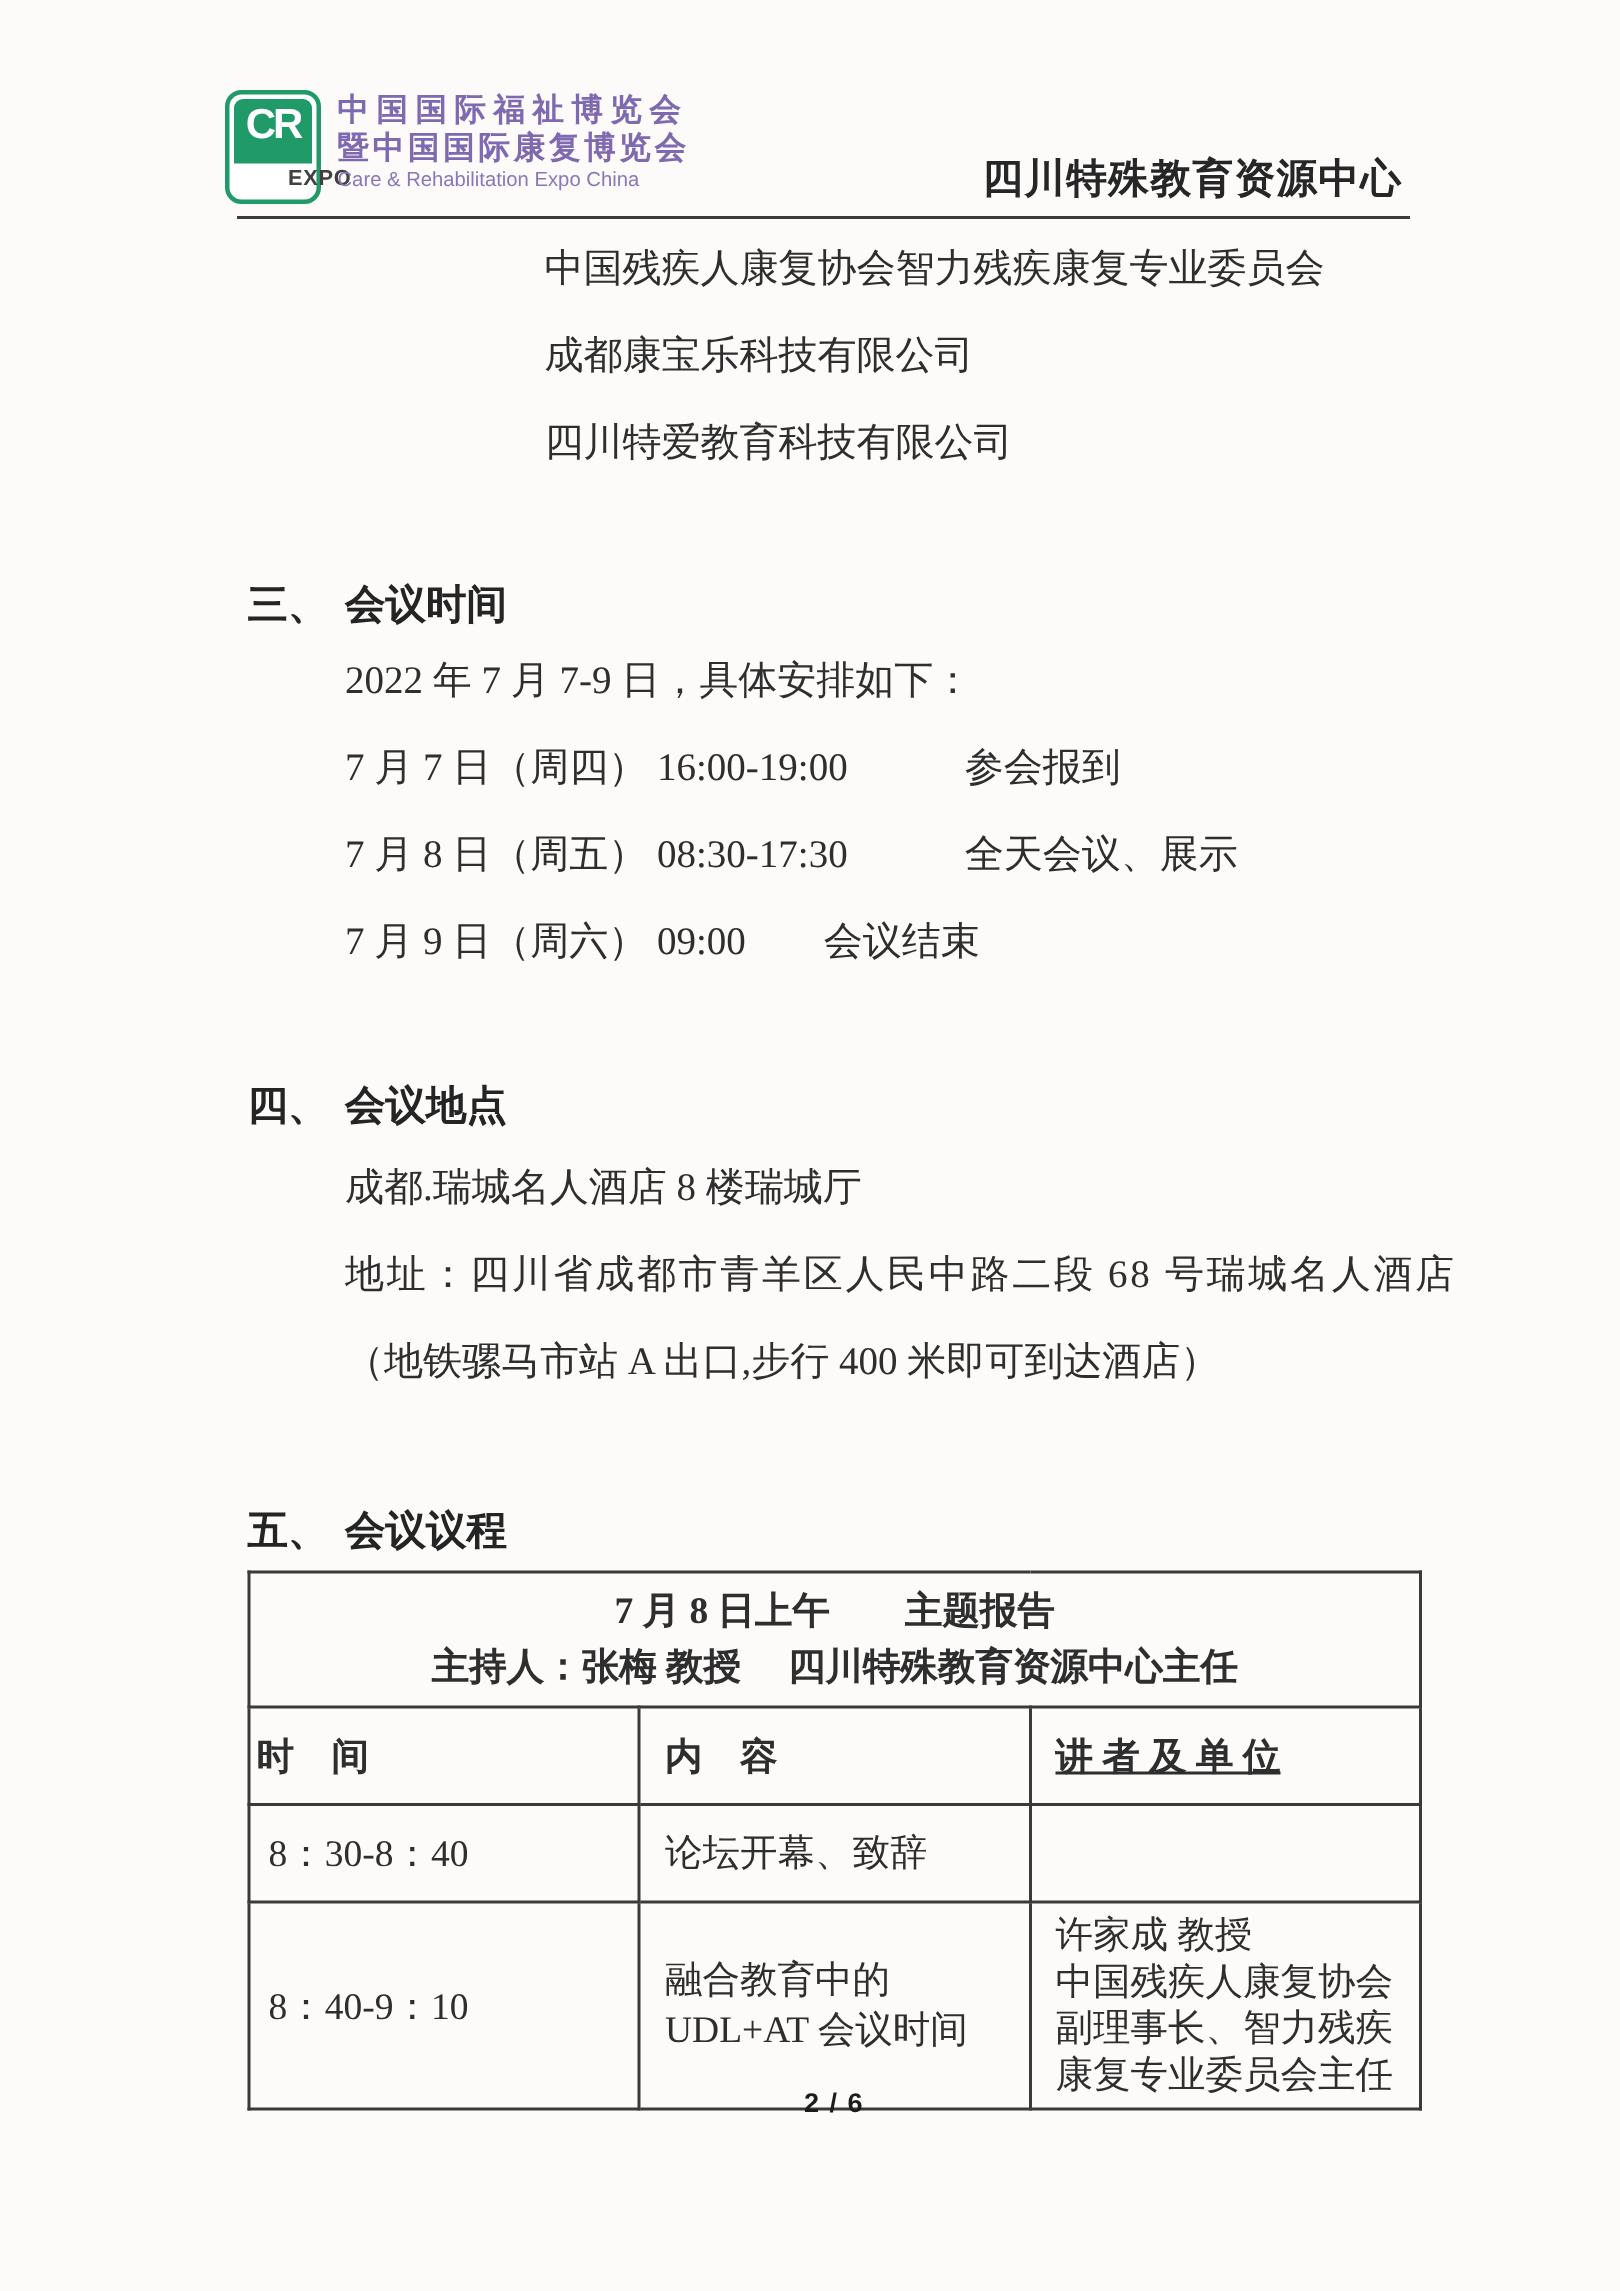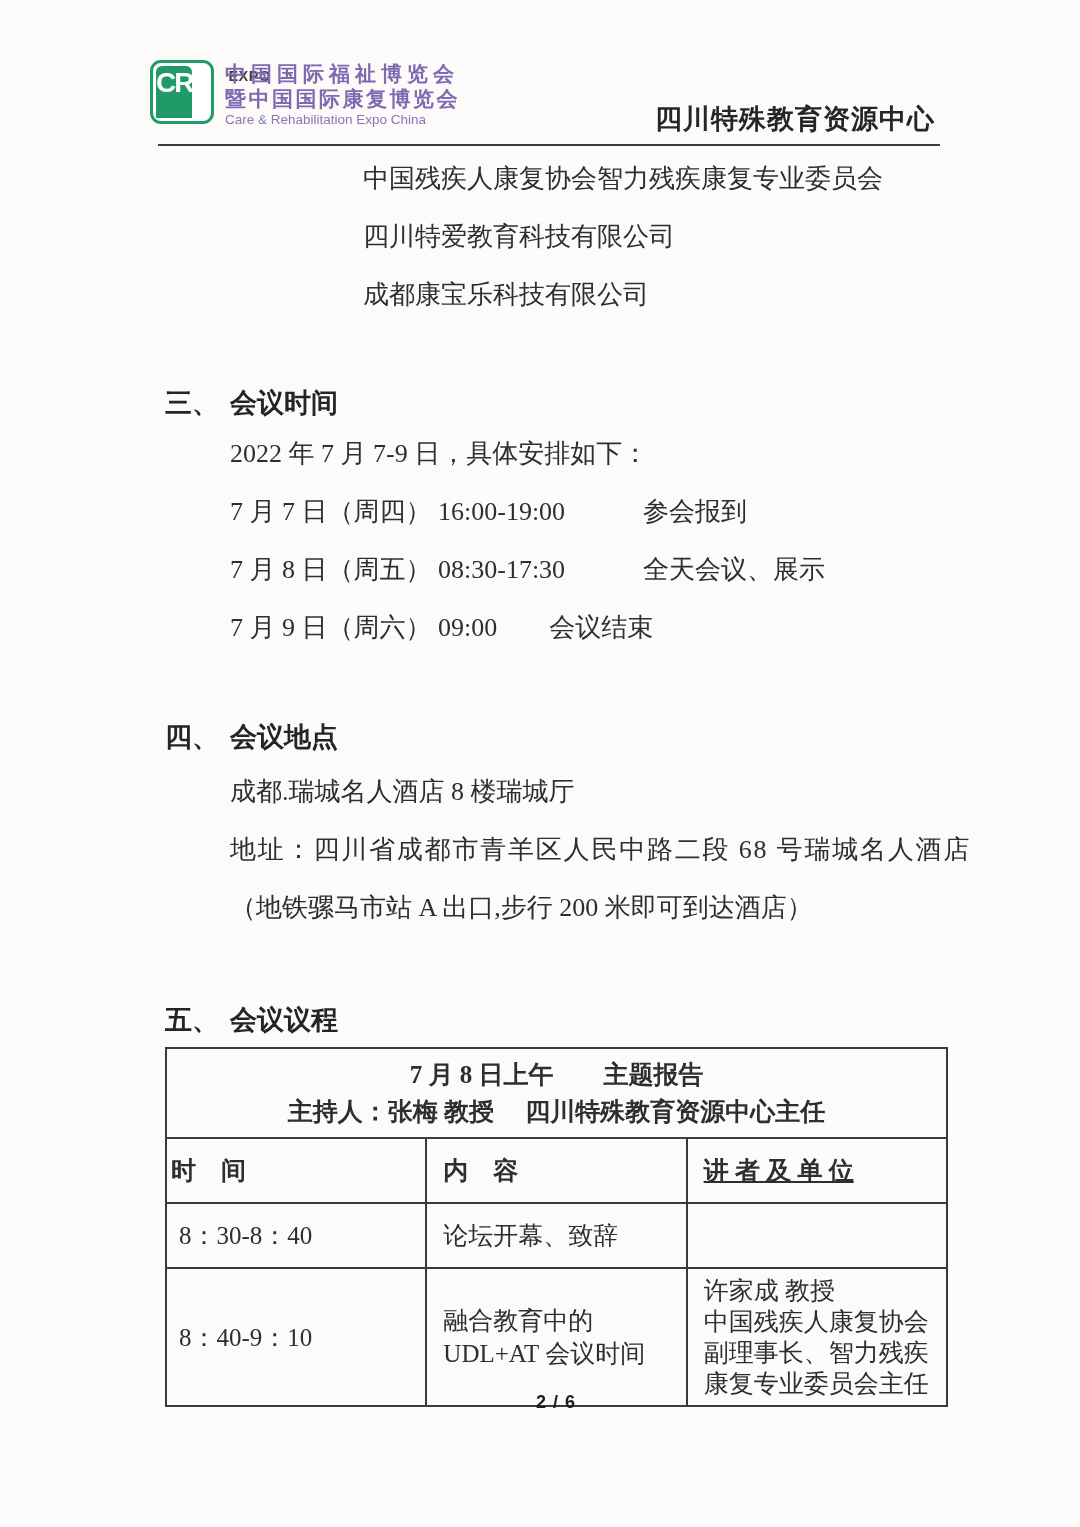--- a/index.html
+++ b/index.html
@@ -11,23 +11,23 @@
     font-family:"Liberation Serif","DejaVu Serif",serif;
     color:#2e2e2e;
     overflow:hidden;
   }
 
   
   .header{position:absolute;left:0;top:0;width:100%;height:147px;}
   .header-rule{position:absolute;left:158px;right:140px;top:144px;height:2px;background:#3c3c3c;}
   .logo-wrap{position:absolute;left:150px;top:60px;display:flex;align-items:flex-start;gap:11px;}
   .logo-badge{
-    width:64px;height:64px;box-sizing:border-box;
+    width:64px;height:76px;box-sizing:border-box;
     border:3px solid #1f9a68;border-radius:11px;background:#fff;
-    padding:3px;display:flex;flex-direction:row;
+    padding:3px;display:flex;flex-direction:column;
     font-family:"Liberation Sans","DejaVu Sans",sans-serif;
   }
   .logo-cr{
     flex:1;background:#1f9a68;border-radius:6px 6px 0 0;
     color:#ffffff;font-weight:bold;font-size:28px;line-height:34px;
     text-align:center;letter-spacing:-2px;
   }
   .logo-expo{
     height:21px;color:#404040;font-weight:bold;font-size:14.5px;line-height:21px;
     text-align:center;letter-spacing:0.5px;margin-left:36px;
@@ -101,22 +101,22 @@
         <div class="logo-cn2">暨中国国际康复博览会</div>
         <div class="logo-en">Care &amp; Rehabilitation Expo China</div>
       </div>
     </div>
     <div class="org-title">四川特殊教育资源中心</div>
     <div class="header-rule"></div>
   </div>
 
   <div class="host-orgs">
     <div>中国残疾人康复协会智力残疾康复专业委员会</div>
+    <div>成都康宝乐科技有限公司</div>
     <div>四川特爱教育科技有限公司</div>
-    <div>成都康宝乐科技有限公司</div>
   </div>
 
   <div class="section" id="sec-time">
     <div class="sec-head">
       <span class="sec-num">三、</span>
       <span>会议时间</span>
     </div>
     <div class="sec-body">
       <div>2022 年 7 月 7-9 日，具体安排如下：</div>
       <div>7 月 7 日（周四） 16:00-19:00　　　参会报到</div>
@@ -126,21 +126,21 @@
   </div>
 
   <div class="section" id="sec-venue">
     <div class="sec-head">
       <span class="sec-num">四、</span>
       <span>会议地点</span>
     </div>
     <div class="sec-body">
       <div>成都.瑞城名人酒店 8 楼瑞城厅</div>
       <div class="wide-line">地址：四川省成都市青羊区人民中路二段 68 号瑞城名人酒店</div>
-      <div>（地铁骡马市站 A 出口,步行 200 米即可到达酒店）</div>
+      <div>（地铁骡马市站 A 出口,步行 400 米即可到达酒店）</div>
     </div>
   </div>
 
   <div class="section" id="sec-agenda">
     <div class="sec-head">
       <span class="sec-num">五、</span>
       <span>会议议程</span>
     </div>
   </div>
 

